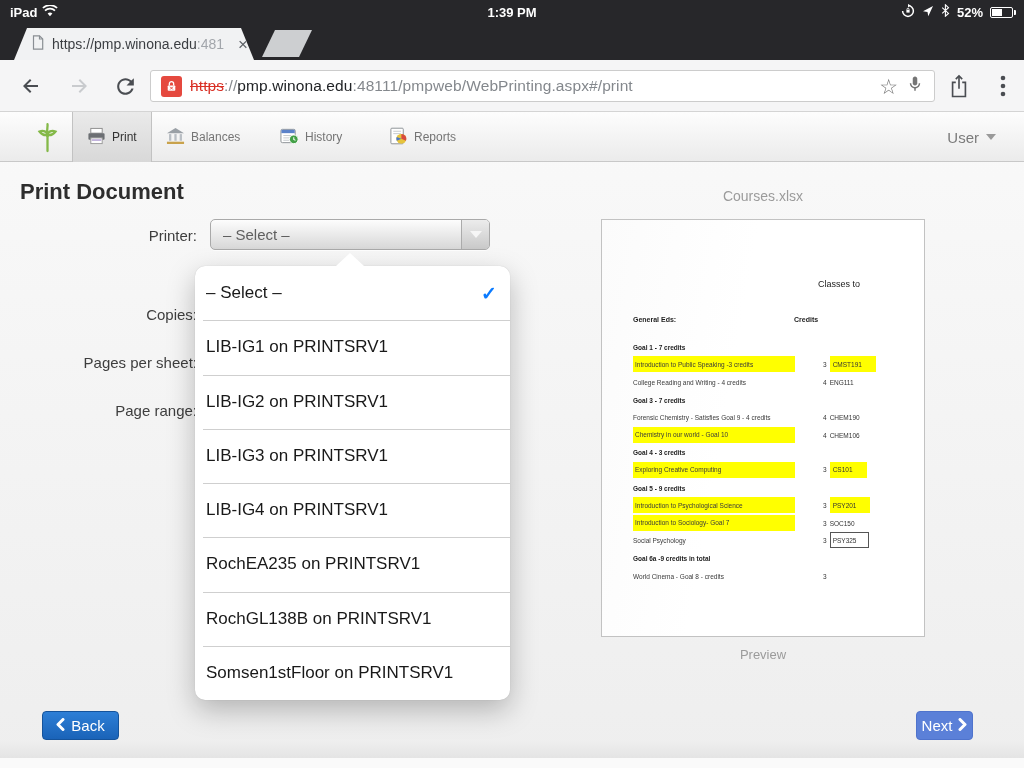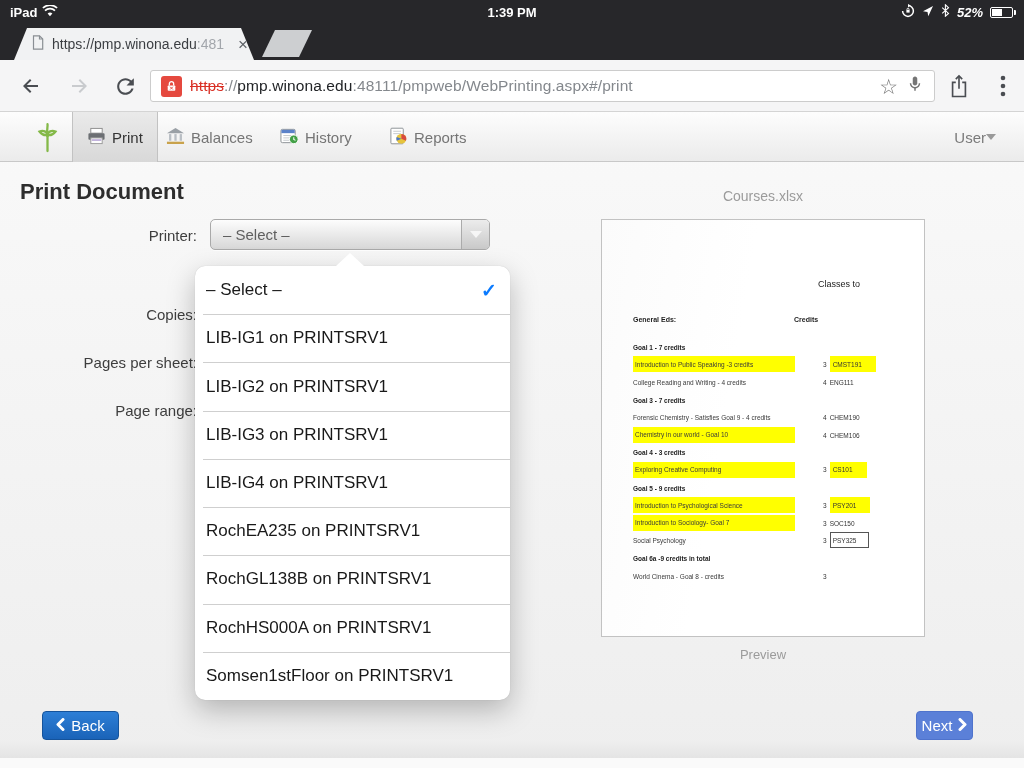--- a/index.html
+++ b/index.html
@@ -4,21 +4,21 @@
 <style>
   html,body{margin:0;padding:0;background:#333;}
   .screen{position:relative;width:1024px;height:768px;overflow:hidden;
     font-family:"Liberation Sans",sans-serif;background:linear-gradient(#fbfbfb,#eeeeee);}
 
   
   .statusbar{position:absolute;top:0;left:0;width:1024px;height:24px;background:#27272a;color:#fff;}
   .statusbar .left{position:absolute;left:10px;top:0;height:24px;display:flex;align-items:center;gap:5px;}
   .statusbar .carrier{font-size:13px;font-weight:700;}
   .statusbar .time{position:absolute;left:0;right:0;top:0;height:24px;display:flex;align-items:center;justify-content:center;font-size:13px;font-weight:700;}
-  .statusbar .right{position:absolute;right:8px;top:0;height:24px;display:flex;align-items:center;gap:7px;font-size:13px;font-weight:700;font-style:italic;}
+  .statusbar .right{position:absolute;right:8px;top:0;height:24px;display:flex;align-items:center;gap:7px;font-size:13px;font-weight:700;}
   .batt{display:inline-block;width:23px;height:11px;border:1px solid #fff;border-radius:2px;padding:1px;box-sizing:border-box;}
   .batt-fill{display:block;height:100%;width:52%;background:#fff;}
   .batt-nub{display:inline-block;width:2px;height:5px;background:#fff;border-radius:0 1px 1px 0;margin-left:1px;}
 
   
   .tabstrip{position:absolute;top:24px;left:0;width:1024px;height:36px;background:#27272a;}
   .tab{position:absolute;left:14px;top:4px;width:240px;height:32px;background:#f1f2f3;
     clip-path:polygon(13px 0,227px 0,240px 32px,0 32px);display:flex;align-items:center;padding:0 18px;box-sizing:border-box;gap:8px;}
   .tab-title{font-size:14px;color:#3b3e42;white-space:nowrap;}
   .tab-title .fade{color:#a2a6ab;}
@@ -36,27 +36,27 @@
   .url-scheme{color:#d93025;text-decoration:line-through;}
   .url-sep{color:#84888d;}
   .url-domain{color:#222427;}
   .url-path{color:#84888d;}
   .url-spacer{flex:1;}
   .star{font-size:21px;color:#757575;line-height:1;}
 
   
   .navbar{position:absolute;top:112px;left:0;width:1024px;height:50px;background:linear-gradient(#fdfdfd,#ebebeb);border-bottom:1px solid #c8c8c8;box-sizing:border-box;}
   .logo{position:absolute;left:34px;top:10px;}
-  .navtab{position:absolute;top:0;height:50px;display:flex;align-items:center;gap:6px;font-size:15px;color:#757575;}
+  .navtab{position:absolute;top:0;height:50px;display:flex;align-items:center;gap:6px;font-size:12px;color:#757575;}
   .navtab.active{background:linear-gradient(#eaeaea,#d8d8d8);border-left:1px solid #c2c2c2;border-right:1px solid #c2c2c2;color:#333;padding:0 14px;}
   .nav-print{left:72px;}
   .nav-balances{left:166px;}
   .nav-history{left:280px;}
   .nav-reports{left:389px;justify-content:center;}
-  .user-menu{position:absolute;right:28px;top:0;height:50px;display:flex;align-items:center;font-size:15px;color:#7b7b7b;}
+  .user-menu{position:absolute;right:28px;top:0;height:50px;display:flex;align-items:center;gap:7px;font-size:15px;color:#7b7b7b;}
   .caret-down{width:0;height:0;border-left:5px solid transparent;border-right:5px solid transparent;border-top:6px solid #9a9a9a;}
 
   
   .page-title{position:absolute;left:20px;top:179px;font-size:22px;font-weight:700;color:#2d2d2d;}
   .flabel{position:absolute;left:0;width:197px;text-align:right;font-size:15px;color:#3e3e3e;}
   .lb-printer{top:227px;}
   .lb-copies{top:306px;}
   .lb-pps{top:354px;}
   .lb-range{top:402px;}
 
@@ -286,23 +286,20 @@
         <div class="dd-item">
           <span>LIB-IG4 on PRINTSRV1</span>
         </div>
         <div class="dd-item">
           <span>RochEA235 on PRINTSRV1</span>
         </div>
         <div class="dd-item">
           <span>RochGL138B on PRINTSRV1</span>
         </div>
         <div class="dd-item">
-          <span>RochHS000A on PRINTSRV1</span>
-        </div>
-        <div class="dd-item">
           <span>Somsen1stFloor on PRINTSRV1</span>
         </div>
       </div>
   </div>
 
   <div class="pv-filename">Courses.xlsx</div>
   <div class="pv-box">
     <div class="pv-doc-title">Classes to</div>
     <div class="pv-col l">General Eds:</div>
     <div class="pv-col r">Credits</div>

